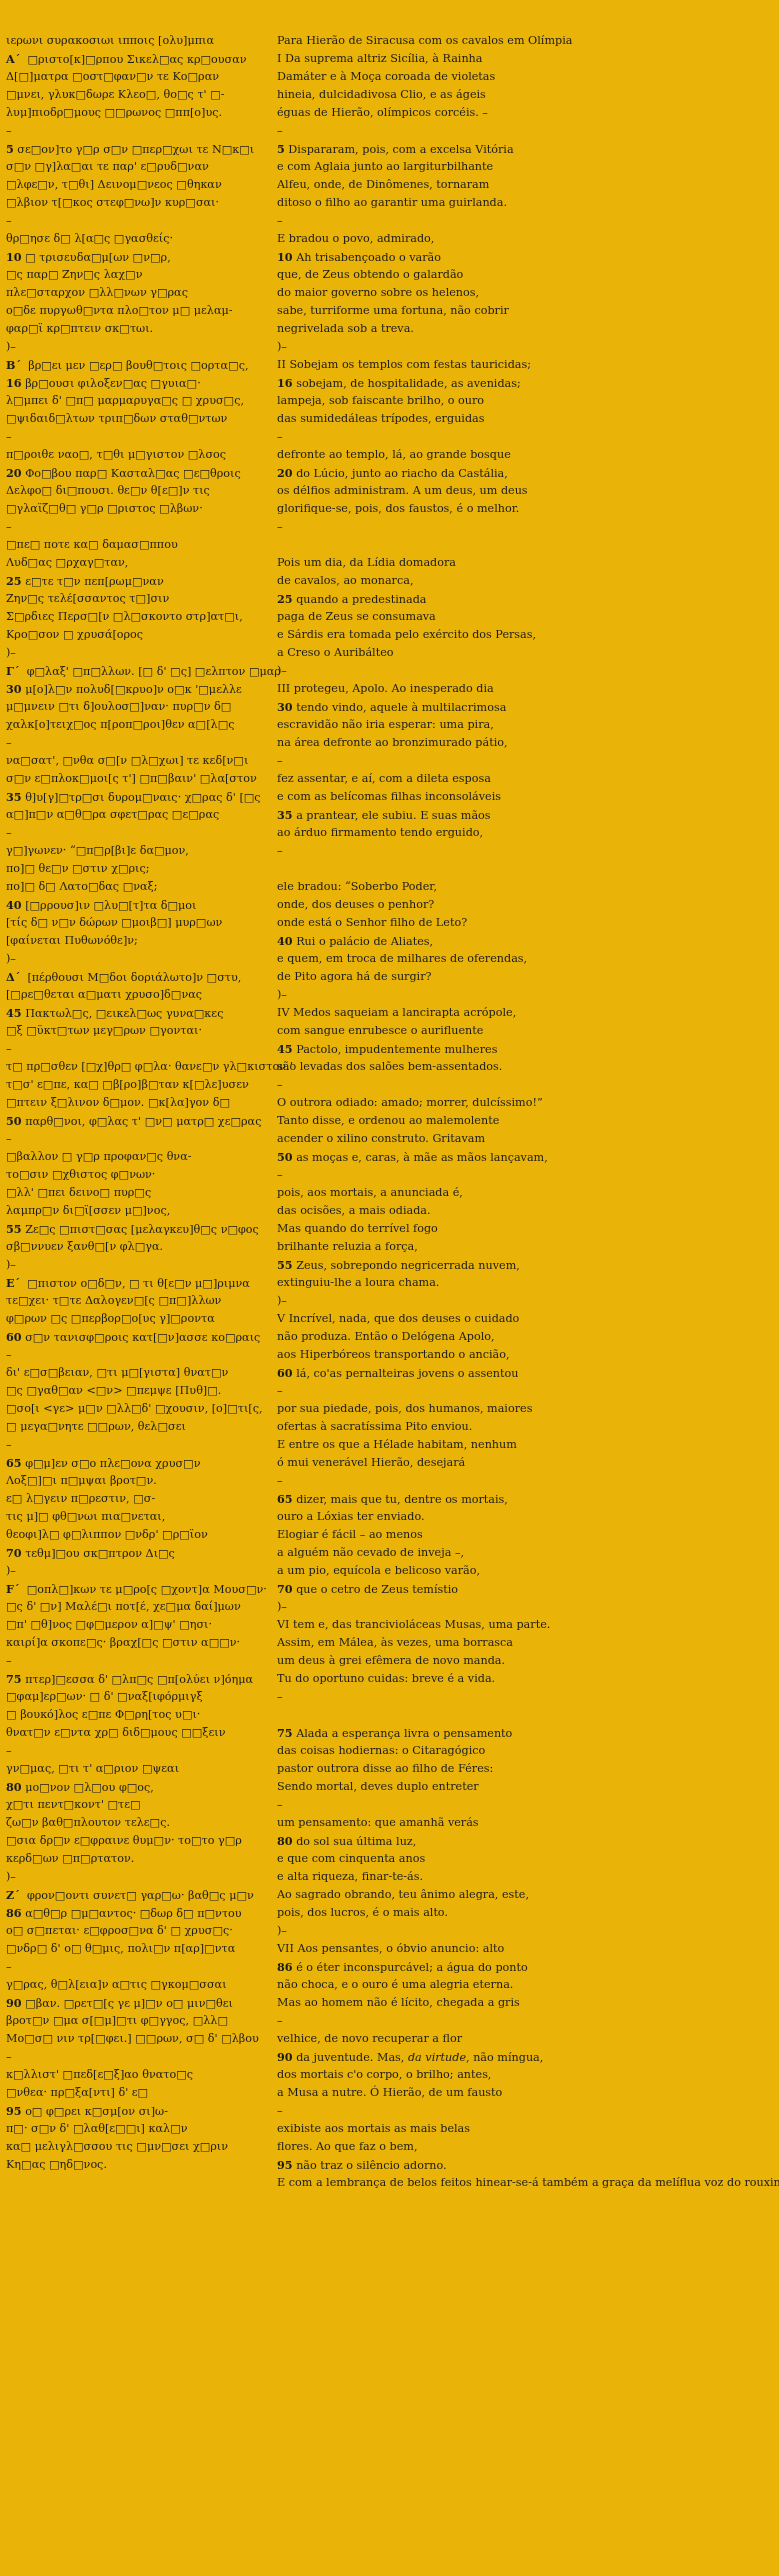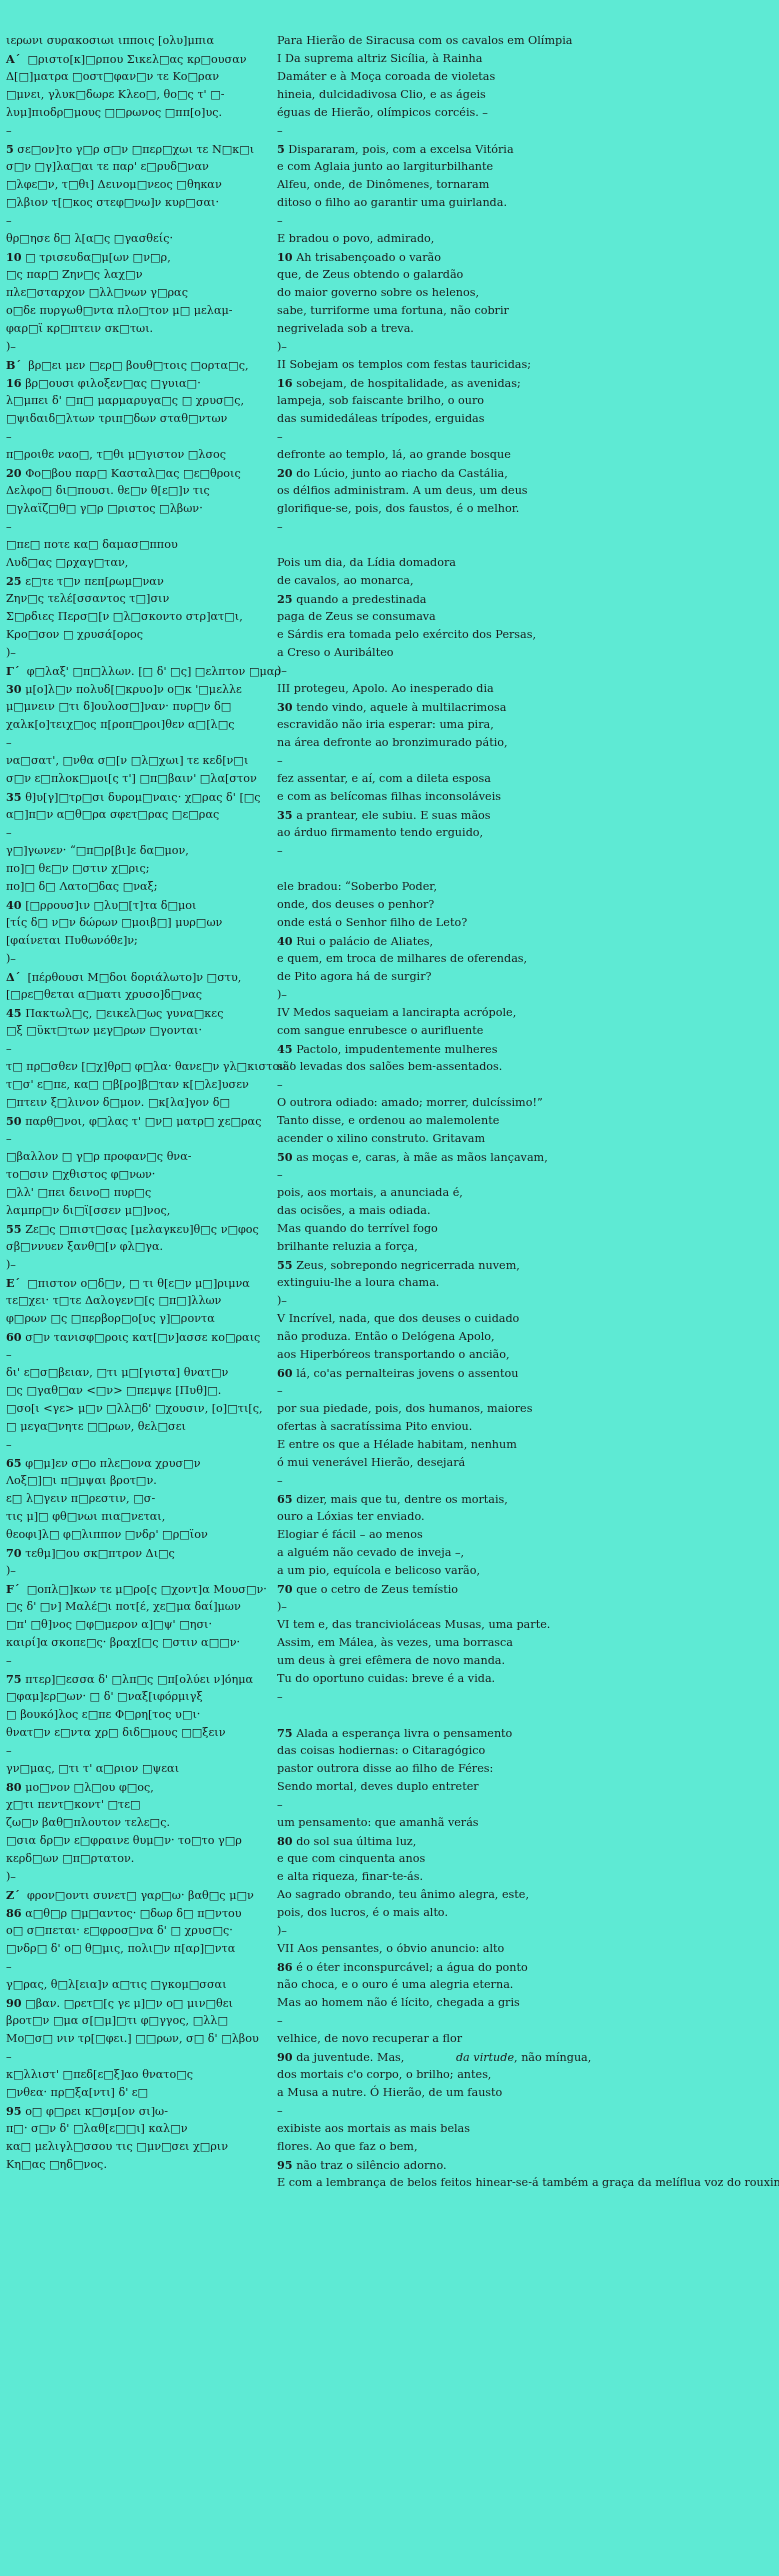--- a/index.html
+++ b/index.html
@@ -11,34 +11,34 @@
     width: 779px;
     height: 2576px;
     font-family: "DejaVu Serif", "Liberation Serif", serif;
     color: #1c1c1c;
     overflow: hidden;
   }
   .page {
     position: relative;
     width: 779px;
     height: 2576px;
-    background: #5eead4;
+    background: #eab308;
   }
   .col {
     position: absolute;
     top: 32px;
     font-size: 11.2px;
     line-height: 18px;
     white-space: pre;
   }
   .col-left  { left: 6px;   width: 261px; }
   .col-right { left: 277px; width: 510px; }
   .line { height: 18px; }
   .b { font-weight: bold; }
-  .i { font-style: italic; margin-left: 48px; }
+  .i { font-style: italic; }
 </style>
 </head>
 <body>
 
 <div class="page">
   <div class="col col-left"><div class="line"><span class="">ιερωνι συρακοσιωι ιπποις [ολυ]μπια</span></div><div class="line"><span class="b">Α´</span><span class="">  □ριστο[κ]□ρπου Σικελ□ας κρ□ουσαν</span></div><div class="line"><span class="">Δ[□]ματρα □οστ□φαν□ν τε Κο□ραν</span></div><div class="line"><span class="">□μνει, γλυκ□δωρε Κλεο□, θο□ς τ' □-</span></div><div class="line"><span class="">λυμ]πιοδρ□μους □□ρωνος □ππ[ο]υς.</span></div><div class="line"><span class="">–</span></div><div class="line"><span class="b">5</span><span class=""> σε□ον]το γ□ρ σ□ν □περ□χωι τε Ν□κ□ι</span></div><div class="line"><span class="">σ□ν □γ]λα□αι τε παρ' ε□ρυδ□ναν</span></div><div class="line"><span class="">□λφε□ν, τ□θι] Δεινομ□νεος □θηκαν</span></div><div class="line"><span class="">□λβιον τ[□κος στεφ□νω]ν κυρ□σαι·</span></div><div class="line"><span class="">–</span></div><div class="line"><span class="">θρ□ησε δ□ λ[α□ς □γασθείς·</span></div><div class="line"><span class="b">10</span><span class=""> □ τρισευδα□μ[ων □ν□ρ,</span></div><div class="line"><span class="">□ς παρ□ Ζην□ς λαχ□ν</span></div><div class="line"><span class="">πλε□σταρχον □λλ□νων γ□ρας</span></div><div class="line"><span class="">ο□δε πυργωθ□ντα πλο□τον μ□ μελαμ-</span></div><div class="line"><span class="">φαρ□ϊ κρ□πτειν σκ□τωι.</span></div><div class="line"><span class="">)–</span></div><div class="line"><span class="b">Β´</span><span class="">  βρ□ει μεν □ερ□ βουθ□τοις □ορτα□ς,</span></div><div class="line"><span class="b">16</span><span class=""> βρ□ουσι φιλοξεν□ας □γυια□·</span></div><div class="line"><span class="">λ□μπει δ' □π□ μαρμαρυγα□ς □ χρυσ□ς,</span></div><div class="line"><span class="">□ψιδαιδ□λτων τριπ□δων σταθ□ντων</span></div><div class="line"><span class="">–</span></div><div class="line"><span class="">π□ροιθε ναο□, τ□θι μ□γιστον □λσος</span></div><div class="line"><span class="b">20</span><span class=""> Φο□βου παρ□ Κασταλ□ας □ε□θροις</span></div><div class="line"><span class="">Δελφο□ δι□πουσι. θε□ν θ[ε□]ν τις</span></div><div class="line"><span class="">□γλαϊζ□θ□ γ□ρ □ριστος □λβων·</span></div><div class="line"><span class="">–</span></div><div class="line"><span class="">□πε□ ποτε κα□ δαμασ□ππου</span></div><div class="line"><span class="">Λυδ□ας □ρχαγ□ταν,</span></div><div class="line"><span class="b">25</span><span class=""> ε□τε τ□ν πεπ[ρωμ□ναν</span></div><div class="line"><span class="">Ζην□ς τελέ[σσαντος τ□]σιν</span></div><div class="line"><span class="">Σ□ρδιες Περσ□[ν □λ□σκοντο στρ]ατ□ι,</span></div><div class="line"><span class="">Κρο□σον □ χρυσά[ορος</span></div><div class="line"><span class="">)–</span></div><div class="line"><span class="b">Γ´</span><span class="">  φ□λαξ' □π□λλων. [□ δ' □ς] □ελπτον □μαρ</span></div><div class="line"><span class="b">30</span><span class=""> μ[ο]λ□ν πολυδ[□κρυο]ν ο□κ '□μελλε</span></div><div class="line"><span class="">μ□μνειν □τι δ]ουλοσ□]ναν· πυρ□ν δ□</span></div><div class="line"><span class="">χαλκ[ο]τειχ□ος π[ροπ□ροι]θεν α□[λ□ς</span></div><div class="line"><span class="">–</span></div><div class="line"><span class="">να□σατ', □νθα σ□[ν □λ□χωι] τε κεδ[ν□ι</span></div><div class="line"><span class="">σ□ν ε□πλοκ□μοι[ς τ'] □π□βαιν' □λα[στον</span></div><div class="line"><span class="b">35</span><span class=""> θ]υ[γ]□τρ□σι δυρομ□ναις· χ□ρας δ' [□ς</span></div><div class="line"><span class="">α□]π□ν α□θ□ρα σφετ□ρας □ε□ρας</span></div><div class="line"><span class="">–</span></div><div class="line"><span class="">γ□]γωνεν· “□π□ρ[βι]ε δα□μον,</span></div><div class="line"><span class="">πο]□ θε□ν □στιν χ□ρις;</span></div><div class="line"><span class="">πο]□ δ□ Λατο□δας □ναξ;</span></div><div class="line"><span class="b">40</span><span class=""> [□ρρουσ]ιν □λυ□[τ]τα δ□μοι</span></div><div class="line"><span class="">[τίς δ□ ν□ν δώρων □μοιβ□] μυρ□ων</span></div><div class="line"><span class="">[φαίνεται Πυθωνόθε]ν;</span></div><div class="line"><span class="">)–</span></div><div class="line"><span class="b">Δ´</span><span class="">  [πέρθουσι Μ□δοι δοριάλωτο]ν □στυ,</span></div><div class="line"><span class="">[□ρε□θεται α□ματι χρυσο]δ□νας</span></div><div class="line"><span class="b">45</span><span class=""> Πακτωλ□ς, □εικελ□ως γυνα□κες</span></div><div class="line"><span class="">□ξ □ϋκτ□των μεγ□ρων □γονται·</span></div><div class="line"><span class="">–</span></div><div class="line"><span class="">τ□ πρ□σθεν [□χ]θρ□ φ□λα· θανε□ν γλ□κιστον.’</span></div><div class="line"><span class="">τ□σ' ε□πε, κα□ □β[ρο]β□ταν κ[□λε]υσεν</span></div><div class="line"><span class="">□πτειν ξ□λινον δ□μον. □κ[λα]γον δ□</span></div><div class="line"><span class="b">50</span><span class=""> παρθ□νοι, φ□λας τ' □ν□ ματρ□ χε□ρας</span></div><div class="line"><span class="">–</span></div><div class="line"><span class="">□βαλλον □ γ□ρ προφαν□ς θνα-</span></div><div class="line"><span class="">το□σιν □χθιστος φ□νων·</span></div><div class="line"><span class="">□λλ' □πει δεινο□ πυρ□ς</span></div><div class="line"><span class="">λαμπρ□ν δι□ϊ[σσεν μ□]νος,</span></div><div class="line"><span class="b">55</span><span class=""> Ζε□ς □πιστ□σας [μελαγκευ]θ□ς ν□φος</span></div><div class="line"><span class="">σβ□ννυεν ξανθ□[ν φλ□γα.</span></div><div class="line"><span class="">)–</span></div><div class="line"><span class="b">Ε´</span><span class="">  □πιστον ο□δ□ν, □ τι θ[ε□ν μ□]ριμνα</span></div><div class="line"><span class="">τε□χει· τ□τε Δαλογεν□[ς □π□]λλων</span></div><div class="line"><span class="">φ□ρων □ς □περβορ□ο[υς γ]□ροντα</span></div><div class="line"><span class="b">60</span><span class=""> σ□ν τανισφ□ροις κατ[□ν]ασσε κο□ραις</span></div><div class="line"><span class="">–</span></div><div class="line"><span class="">δι' ε□σ□βειαν, □τι μ□[γιστα] θνατ□ν</span></div><div class="line"><span class="">□ς □γαθ□αν &lt;□ν&gt; □πεμψε [Πυθ]□.</span></div><div class="line"><span class="">□σο[ι &lt;γε&gt; μ□ν □λλ□δ' □χουσιν, [ο]□τι[ς,</span></div><div class="line"><span class="">□ μεγα□νητε □□ρων, θελ□σει</span></div><div class="line"><span class="">–</span></div><div class="line"><span class="b">65</span><span class=""> φ□μ]εν σ□ο πλε□ονα χρυσ□ν</span></div><div class="line"><span class="">Λοξ□]□ι π□μψαι βροτ□ν.</span></div><div class="line"><span class="">ε□ λ□γειν π□ρεστιν, □σ-</span></div><div class="line"><span class="">τις μ]□ φθ□νωι πια□νεται,</span></div><div class="line"><span class="">θεοφι]λ□ φ□λιππον □νδρ' □ρ□ϊον</span></div><div class="line"><span class="b">70</span><span class=""> τεθμ]□ου σκ□πτρον Δι□ς</span></div><div class="line"><span class="">)–</span></div><div class="line"><span class="b">F´</span><span class="">  □οπλ□]κων τε μ□ρο[ς □χοντ]α Μουσ□ν·</span></div><div class="line"><span class="">□ς δ' □ν] Μαλέ□ι ποτ[έ, χε□μα δαί]μων</span></div><div class="line"><span class="">□π' □θ]νος □φ□μερον α]□ψ' □ησι·</span></div><div class="line"><span class="">καιρί]α σκοπε□ς· βραχ[□ς □στιν α□□ν·</span></div><div class="line"><span class="">–</span></div><div class="line"><span class="b">75</span><span class=""> πτερ]□εσσα δ' □λπ□ς □π[ολύει ν]όημα</span></div><div class="line"><span class="">□φαμ]ερ□ων· □ δ' □ναξ[ιφόρμιγξ</span></div><div class="line"><span class="">□ βουκό]λος ε□πε Φ□ρη[τος υ□ι·</span></div><div class="line"><span class="">θνατ□ν ε□ντα χρ□ διδ□μους □□ξειν</span></div><div class="line"><span class="">–</span></div><div class="line"><span class="">γν□μας, □τι τ' α□ριον □ψεαι</span></div><div class="line"><span class="b">80</span><span class=""> μο□νον □λ□ου φ□ος,</span></div><div class="line"><span class="">χ□τι πεντ□κοντ' □τε□</span></div><div class="line"><span class="">ζω□ν βαθ□πλουτον τελε□ς.</span></div><div class="line"><span class="">□σια δρ□ν ε□φραινε θυμ□ν· το□το γ□ρ</span></div><div class="line"><span class="">κερδ□ων □π□ρτατον.</span></div><div class="line"><span class="">)–</span></div><div class="line"><span class="b">Ζ´</span><span class="">  φρον□οντι συνετ□ γαρ□ω· βαθ□ς μ□ν</span></div><div class="line"><span class="b">86</span><span class=""> α□θ□ρ □μ□αντος· □δωρ δ□ π□ντου</span></div><div class="line"><span class="">ο□ σ□πεται· ε□φροσ□να δ' □ χρυσ□ς·</span></div><div class="line"><span class="">□νδρ□ δ' ο□ θ□μις, πολι□ν π[αρ]□ντα</span></div><div class="line"><span class="">–</span></div><div class="line"><span class="">γ□ρας, θ□λ[εια]ν α□τις □γκομ□σσαι</span></div><div class="line"><span class="b">90</span><span class=""> □βαν. □ρετ□[ς γε μ]□ν ο□ μιν□θει</span></div><div class="line"><span class="">βροτ□ν □μα σ[□μ]□τι φ□γγος, □λλ□</span></div><div class="line"><span class="">Μο□σ□ νιν τρ[□φει.] □□ρων, σ□ δ' □λβου</span></div><div class="line"><span class="">–</span></div><div class="line"><span class="">κ□λλιστ' □πεδ[ε□ξ]αο θνατο□ς</span></div><div class="line"><span class="">□νθεα· πρ□ξα[ντι] δ' ε□</span></div><div class="line"><span class="b">95</span><span class=""> ο□ φ□ρει κ□σμ[ον σι]ω-</span></div><div class="line"><span class="">π□· σ□ν δ' □λαθ[ε□□ι] καλ□ν</span></div><div class="line"><span class="">κα□ μελιγλ□σσου τις □μν□σει χ□ριν</span></div><div class="line"><span class="">Κη□ας □ηδ□νος.</span></div></div>
   <div class="col col-right"><div class="line"><span class="">Para Hierão de Siracusa com os cavalos em Olímpia</span></div><div class="line"><span class="">I Da suprema altriz Sicília, à Rainha</span></div><div class="line"><span class="">Damáter e à Moça coroada de violetas</span></div><div class="line"><span class="">hineia, dulcidadivosa Clio, e as ágeis</span></div><div class="line"><span class="">éguas de Hierão, olímpicos corcéis. –</span></div><div class="line"><span class="">–</span></div><div class="line"><span class="b">5</span><span class=""> Dispararam, pois, com a excelsa Vitória</span></div><div class="line"><span class="">e com Aglaia junto ao largiturbilhante</span></div><div class="line"><span class="">Alfeu, onde, de Dinômenes, tornaram</span></div><div class="line"><span class="">ditoso o filho ao garantir uma guirlanda.</span></div><div class="line"><span class="">–</span></div><div class="line"><span class="">E bradou o povo, admirado,</span></div><div class="line"><span class="b">10</span><span class=""> Ah trisabençoado o varão</span></div><div class="line"><span class="">que, de Zeus obtendo o galardão</span></div><div class="line"><span class="">do maior governo sobre os helenos,</span></div><div class="line"><span class="">sabe, turriforme uma fortuna, não cobrir</span></div><div class="line"><span class="">negrivelada sob a treva.</span></div><div class="line"><span class="">)–</span></div><div class="line"><span class="">II Sobejam os templos com festas tauricidas;</span></div><div class="line"><span class="b">16</span><span class=""> sobejam, de hospitalidade, as avenidas;</span></div><div class="line"><span class="">lampeja, sob faiscante brilho, o ouro</span></div><div class="line"><span class="">das sumidedáleas trípodes, erguidas</span></div><div class="line"><span class="">–</span></div><div class="line"><span class="">defronte ao templo, lá, ao grande bosque</span></div><div class="line"><span class="b">20</span><span class=""> do Lúcio, junto ao riacho da Castália,</span></div><div class="line"><span class="">os délfios administram. A um deus, um deus</span></div><div class="line"><span class="">glorifique-se, pois, dos faustos, é o melhor.</span></div><div class="line"><span class="">–</span></div><div class="line">&nbsp;</div><div class="line"><span class="">Pois um dia, da Lídia domadora</span></div><div class="line"><span class="">de cavalos, ao monarca,</span></div><div class="line"><span class="b">25</span><span class=""> quando a predestinada</span></div><div class="line"><span class="">paga de Zeus se consumava</span></div><div class="line"><span class="">e Sárdis era tomada pelo exército dos Persas,</span></div><div class="line"><span class="">a Creso o Auribálteo</span></div><div class="line"><span class="">)–</span></div><div class="line"><span class="">III protegeu, Apolo. Ao inesperado dia</span></div><div class="line"><span class="b">30</span><span class=""> tendo vindo, aquele à multilacrimosa</span></div><div class="line"><span class="">escravidão não iria esperar: uma pira,</span></div><div class="line"><span class="">na área defronte ao bronzimurado pátio,</span></div><div class="line"><span class="">–</span></div><div class="line"><span class="">fez assentar, e aí, com a dileta esposa</span></div><div class="line"><span class="">e com as belícomas filhas inconsoláveis</span></div><div class="line"><span class="b">35</span><span class=""> a prantear, ele subiu. E suas mãos</span></div><div class="line"><span class="">ao árduo firmamento tendo erguido,</span></div><div class="line"><span class="">–</span></div><div class="line">&nbsp;</div><div class="line"><span class="">ele bradou: “Soberbo Poder,</span></div><div class="line"><span class="">onde, dos deuses o penhor?</span></div><div class="line"><span class="">onde está o Senhor filho de Leto?</span></div><div class="line"><span class="b">40</span><span class=""> Rui o palácio de Aliates,</span></div><div class="line"><span class="">e quem, em troca de milhares de oferendas,</span></div><div class="line"><span class="">de Pito agora há de surgir?</span></div><div class="line"><span class="">)–</span></div><div class="line"><span class="">IV Medos saqueiam a lancirapta acrópole,</span></div><div class="line"><span class="">com sangue enrubesce o aurifluente</span></div><div class="line"><span class="b">45</span><span class=""> Pactolo, impudentemente mulheres</span></div><div class="line"><span class="">são levadas dos salões bem-assentados.</span></div><div class="line"><span class="">–</span></div><div class="line"><span class="">O outrora odiado: amado; morrer, dulcíssimo!”</span></div><div class="line"><span class="">Tanto disse, e ordenou ao malemolente</span></div><div class="line"><span class="">acender o xilino construto. Gritavam</span></div><div class="line"><span class="b">50</span><span class=""> as moças e, caras, à mãe as mãos lançavam,</span></div><div class="line"><span class="">–</span></div><div class="line"><span class="">pois, aos mortais, a anunciada é,</span></div><div class="line"><span class="">das ocisões, a mais odiada.</span></div><div class="line"><span class="">Mas quando do terrível fogo</span></div><div class="line"><span class="">brilhante reluzia a força,</span></div><div class="line"><span class="b">55</span><span class=""> Zeus, sobrepondo negricerrada nuvem,</span></div><div class="line"><span class="">extinguiu-lhe a loura chama.</span></div><div class="line"><span class="">)–</span></div><div class="line"><span class="">V Incrível, nada, que dos deuses o cuidado</span></div><div class="line"><span class="">não produza. Então o Delógena Apolo,</span></div><div class="line"><span class="">aos Hiperbóreos transportando o ancião,</span></div><div class="line"><span class="b">60</span><span class=""> lá, co'as pernalteiras jovens o assentou</span></div><div class="line"><span class="">–</span></div><div class="line"><span class="">por sua piedade, pois, dos humanos, maiores</span></div><div class="line"><span class="">ofertas à sacratíssima Pito enviou.</span></div><div class="line"><span class="">E entre os que a Hélade habitam, nenhum</span></div><div class="line"><span class="">ó mui venerável Hierão, desejará</span></div><div class="line"><span class="">–</span></div><div class="line"><span class="b">65</span><span class=""> dizer, mais que tu, dentre os mortais,</span></div><div class="line"><span class="">ouro a Lóxias ter enviado.</span></div><div class="line"><span class="">Elogiar é fácil – ao menos</span></div><div class="line"><span class="">a alguém não cevado de inveja –,</span></div><div class="line"><span class="">a um pio, equícola e belicoso varão,</span></div><div class="line"><span class="b">70</span><span class=""> que o cetro de Zeus temístio</span></div><div class="line"><span class="">)–</span></div><div class="line"><span class="">VI tem e, das trancivioláceas Musas, uma parte.</span></div><div class="line"><span class="">Assim, em Málea, às vezes, uma borrasca</span></div><div class="line"><span class="">um deus à grei efêmera de novo manda.</span></div><div class="line"><span class="">Tu do oportuno cuidas: breve é a vida.</span></div><div class="line"><span class="">–</span></div><div class="line">&nbsp;</div><div class="line"><span class="b">75</span><span class=""> Alada a esperança livra o pensamento</span></div><div class="line"><span class="">das coisas hodiernas: o Citaragógico</span></div><div class="line"><span class="">pastor outrora disse ao filho de Féres:</span></div><div class="line"><span class="">Sendo mortal, deves duplo entreter</span></div><div class="line"><span class="">–</span></div><div class="line"><span class="">um pensamento: que amanhã verás</span></div><div class="line"><span class="b">80</span><span class=""> do sol sua última luz,</span></div><div class="line"><span class="">e que com cinquenta anos</span></div><div class="line"><span class="">e alta riqueza, finar-te-ás.</span></div><div class="line"><span class="">Ao sagrado obrando, teu ânimo alegra, este,</span></div><div class="line"><span class="">pois, dos lucros, é o mais alto.</span></div><div class="line"><span class="">)–</span></div><div class="line"><span class="">VII Aos pensantes, o óbvio anuncio: alto</span></div><div class="line"><span class="b">86</span><span class=""> é o éter inconspurcável; a água do ponto</span></div><div class="line"><span class="">não choca, e o ouro é uma alegria eterna.</span></div><div class="line"><span class="">Mas ao homem não é lícito, chegada a gris</span></div><div class="line"><span class="">–</span></div><div class="line"><span class="">velhice, de novo recuperar a flor</span></div><div class="line"><span class="b">90</span><span class=""> da juventude. Mas, </span><span class="i">da virtude</span><span class="">, não míngua,</span></div><div class="line"><span class="">dos mortais c'o corpo, o brilho; antes,</span></div><div class="line"><span class="">a Musa a nutre. Ó Hierão, de um fausto</span></div><div class="line"><span class="">–</span></div><div class="line"><span class="">exibiste aos mortais as mais belas</span></div><div class="line"><span class="">flores. Ao que faz o bem,</span></div><div class="line"><span class="b">95</span><span class=""> não traz o silêncio adorno.</span></div><div class="line"><span class="">E com a lembrança de belos feitos hinear-se-á também a graça da melíflua voz do rouxinol de Ceos.</span></div></div>
 </div>
 
 

